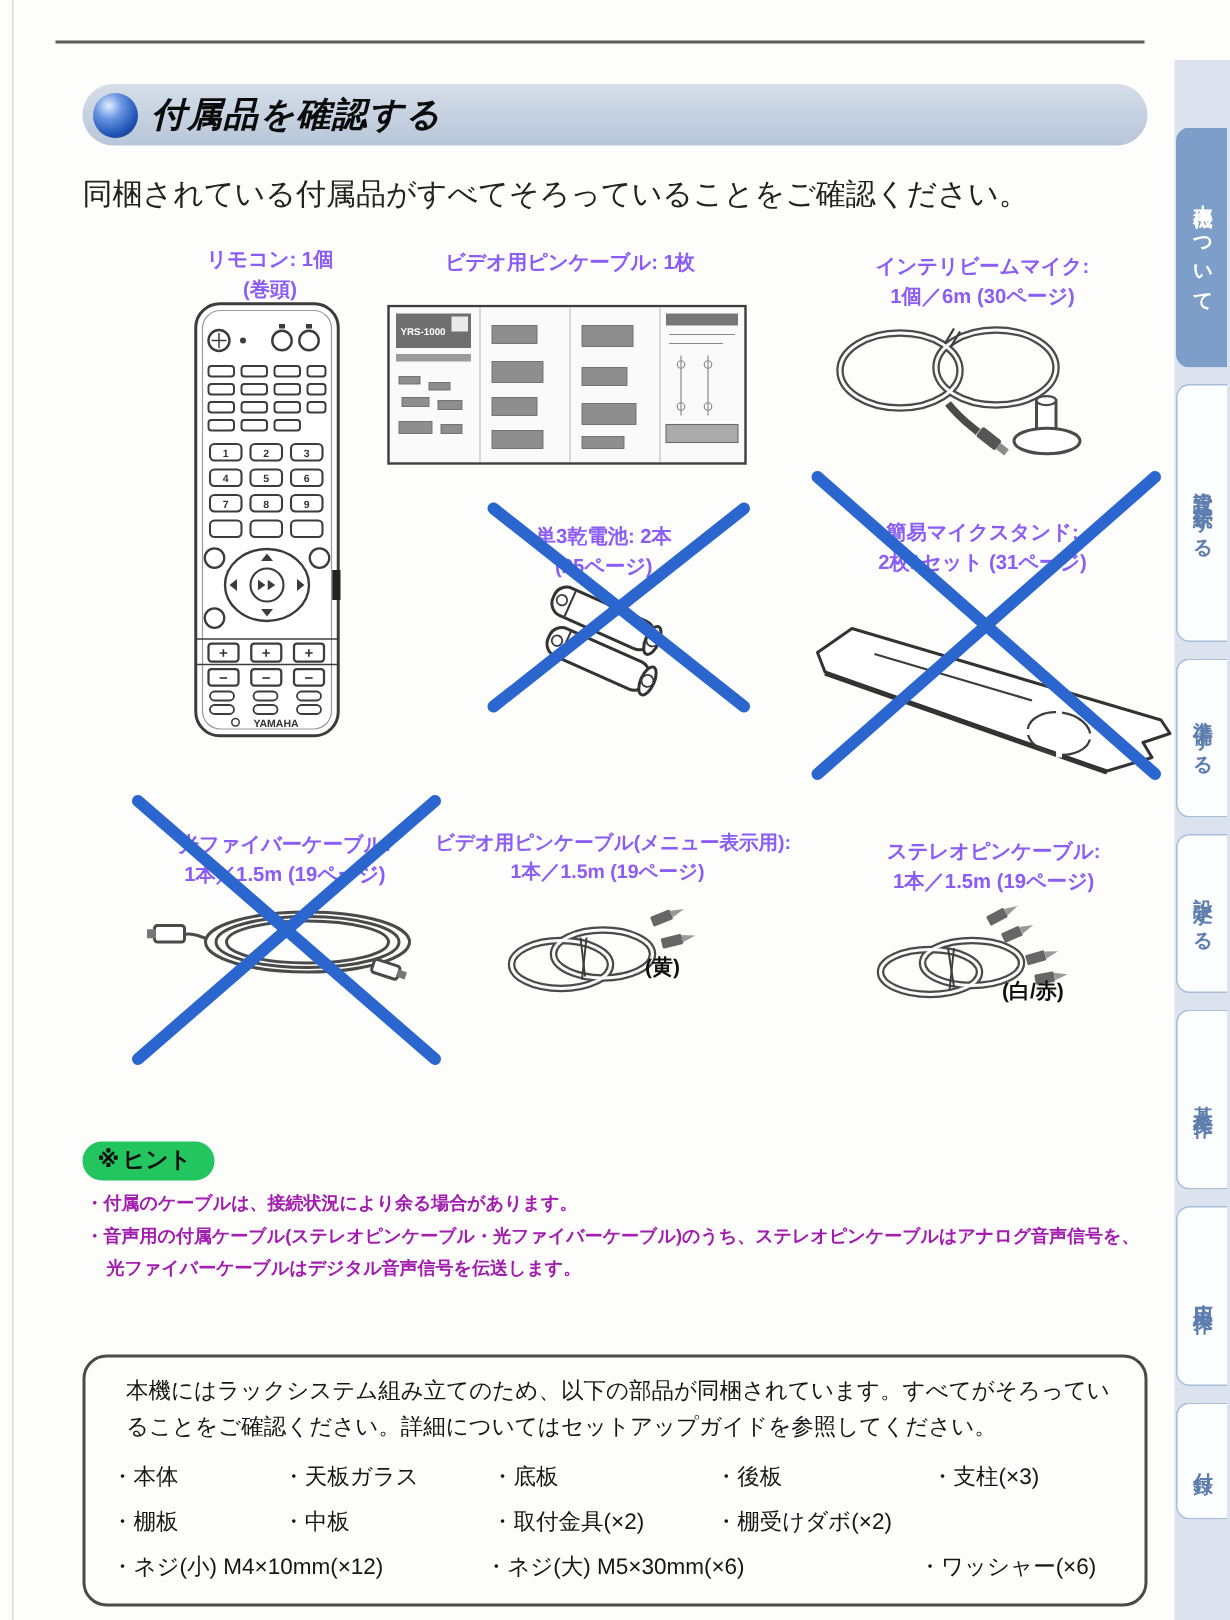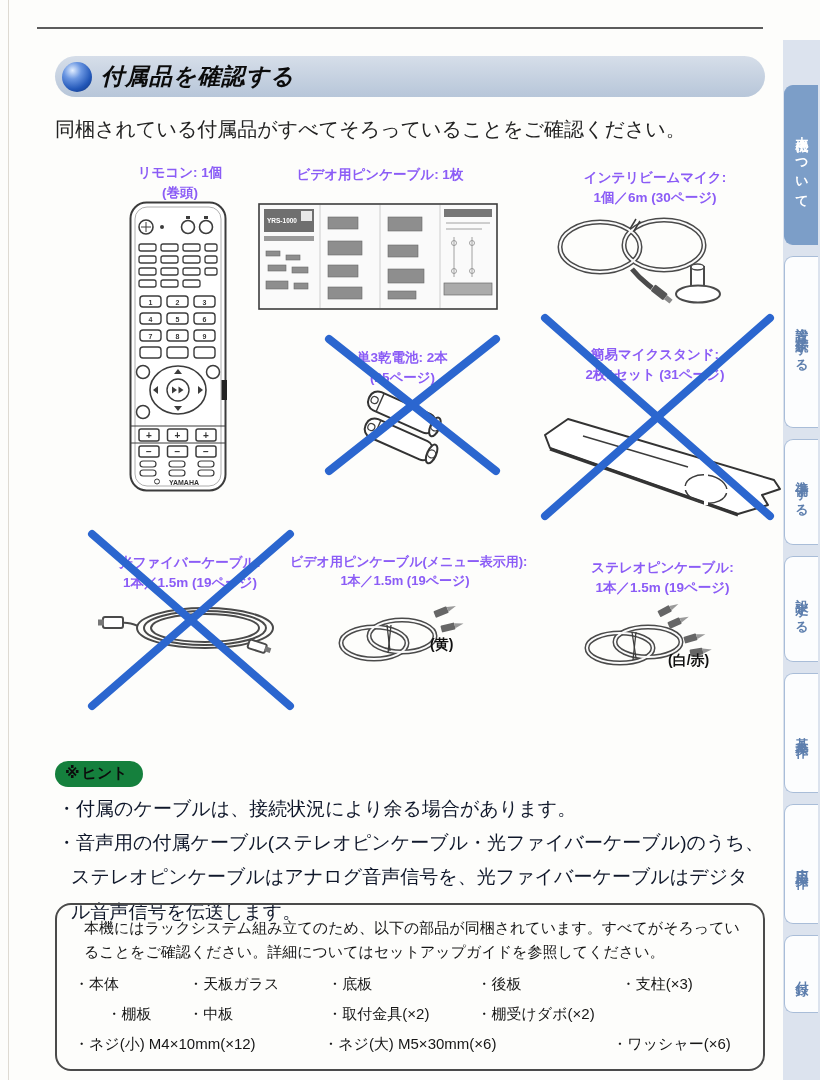--- a/index.html
+++ b/index.html
@@ -16,24 +16,24 @@
   .intro-text{position:absolute;left:55px;top:116px;font-size:20px;color:#222;}
   .item-label{position:absolute;font-weight:bold;font-size:13.5px;line-height:1.45;text-align:center;color:#8b5cf6;white-space:nowrap;}
   .note{position:absolute;font-weight:bold;font-size:14px;color:#101010;}
   .illus{position:absolute;}
   .line{stroke:#3c3c3c;fill:none;}
   .cable{fill:none;stroke:#4a4a4a;stroke-width:5;}
   .cable-core{fill:none;stroke:#fbfbfb;stroke-width:2;}
   .thin{fill:none;stroke:#4a4a4a;stroke-width:2;}
   .xmark{position:absolute;pointer-events:none;z-index:6;}
   .xmark line{stroke:#2b66cf;stroke-width:8;stroke-linecap:round;}
-  .hint-badge{position:absolute;left:55px;top:761px;background:#15803d;border-radius:13px;
+  .hint-badge{position:absolute;left:55px;top:761px;background:#22c55e;border-radius:13px;
     padding:3px 15px 4px 10px;font-size:15px;font-weight:bold;color:#0c0c0c;}
   .hint-icon{font-weight:bold;margin-right:2px;}
-  .hint-list{position:absolute;left:57px;top:792px;width:708px;font-size:19px;line-height:1.8;color:#0f172a;}
+  .hint-list{position:absolute;left:57px;top:792px;width:708px;font-size:12px;line-height:1.8;color:#a21caf;font-weight:bold;}
   .hint-item{padding-left:14px;text-indent:-14px;}
   .rack-box{position:absolute;left:55px;top:903px;width:672px;height:142px;border:2px solid #4a4a4a;border-radius:16px;padding:11px 17px;font-size:15px;color:#161616;}
   .rack-intro{line-height:1.6;margin-left:10px;}
   .rack-row{margin-top:11px;white-space:nowrap;}
   .cell{display:inline-block;}
   .sidebar-strip{position:absolute;left:783px;top:40px;width:37px;height:1040px;background:#dce3ee;}
   .tab{position:absolute;left:784px;width:34px;border:1.5px solid #a9bdd8;border-right:none;border-radius:9px 0 0 9px;
     background:#fcfdfe;color:#5e7fae;display:flex;align-items:center;justify-content:center;
     writing-mode:vertical-rl;font-size:13px;font-weight:bold;letter-spacing:3px;box-sizing:border-box;}
   .tab.active{background:#7c9ec8;border-color:#7c9ec8;color:#ffffff;}
@@ -341,21 +341,21 @@
   <div class="rack-box">
     <div class="rack-intro">本機にはラックシステム組み立てのため、以下の部品が同梱されています。すべてがそろっていることをご確認ください。詳細についてはセットアップガイドを参照してください。</div>
     <div class="rack-row">
       <span class="cell" style="width:110px;">・本体</span>
       <span class="cell" style="width:135px;">・天板ガラス</span>
       <span class="cell" style="width:145px;">・底板</span>
       <span class="cell" style="width:140px;">・後板</span>
       <span class="cell">・支柱(×3)</span>
     </div>
     <div class="rack-row">
-      <span class="cell" style="width:110px;text-align:center;">・棚板</span>
+      <span class="cell" style="width:110px;">・棚板</span>
       <span class="cell" style="width:135px;">・中板</span>
       <span class="cell" style="width:145px;">・取付金具(×2)</span>
       <span class="cell">・棚受けダボ(×2)</span>
     </div>
     <div class="rack-row">
       <span class="cell" style="width:245px;">・ネジ(小) M4×10mm(×12)</span>
       <span class="cell" style="width:285px;">・ネジ(大) M5×30mm(×6)</span>
       <span class="cell">・ワッシャー(×6)</span>
     </div>
   </div>

